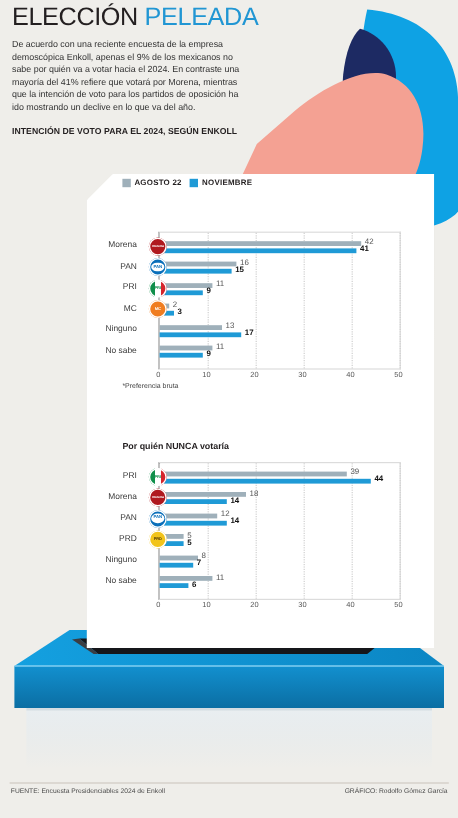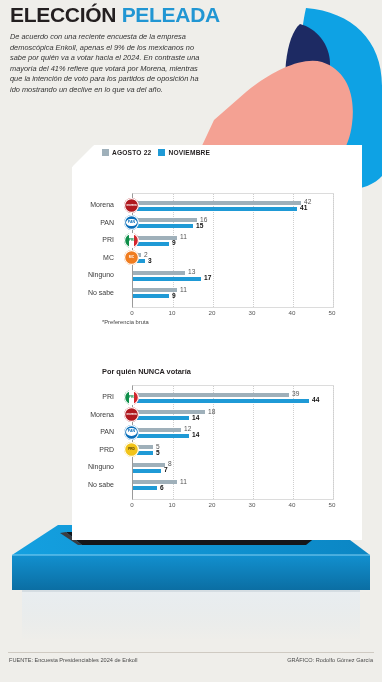--- a/index.html
+++ b/index.html
@@ -9,24 +9,24 @@
     font-family:"Liberation Sans","DejaVu Sans",sans-serif;
     color:#231f20;
   }
   .stage{position:absolute;inset:0;}
 
   
   .art{position:absolute;left:0;top:0;width:382px;height:682px;pointer-events:none;}
 
   
   .header{position:absolute;left:10px;top:4px;width:215px;z-index:6;}
-  .title{font-size:21px;font-weight:bold;letter-spacing:-.3px;line-height:1;margin:0 0 7px 0;}
+  .title{font-size:21px;font-weight:normal;letter-spacing:-.3px;line-height:1;margin:0 0 7px 0;}
   .title .t1{color:#231f20;}
   .title .t2{color:#2196d3;}
-  .lede{font-size:7.4px;line-height:10.6px;color:#333;margin:0;width:196px;font-style:italic;}
+  .lede{font-size:7.4px;line-height:10.6px;color:#333;margin:0;width:196px;}
   .kicker{font-size:7.2px;font-weight:bold;letter-spacing:.05px;margin-top:9px;color:#231f20;}
 
   
   .card{
     position:absolute;left:72px;top:145px;width:290px;height:395px;background:#fff;z-index:5;
     -webkit-clip-path:polygon(22px 0,100% 0,100% 100%,0 100%,0 22px);
     clip-path:polygon(22px 0,100% 0,100% 100%,0 100%,0 22px);
     box-shadow:0 1px 3px rgba(0,0,0,.10);
   }
 
@@ -148,20 +148,21 @@
                C72 222 78 214 88 210 Z" fill="#f4a193"></path>
     </g>
   </svg>
 
   <div class="header">
     <h1 class="title">
       <span class="t1">ELECCIÓN</span>
       <span class="t2">PELEADA</span>
     </h1>
     <p class="lede">De acuerdo con una reciente encuesta de la empresa demoscópica Enkoll, apenas el 9% de los mexicanos no sabe por quién va a votar hacia el 2024. En contraste una mayoría del 41% refiere que votará por Morena, mientras que la intención de voto para los partidos de oposición ha ido mostrando un declive en lo que va del año.</p>
+    <div class="kicker">INTENCIÓN DE VOTO PARA EL 2024, SEGÚN ENKOLL</div>
   </div>
 
   <div class="card">
 
     <div class="legend">
       <span class="lg">
         <span class="sw gray"></span>
         <span>AGOSTO 22</span>
       </span>
       <span class="lg">

